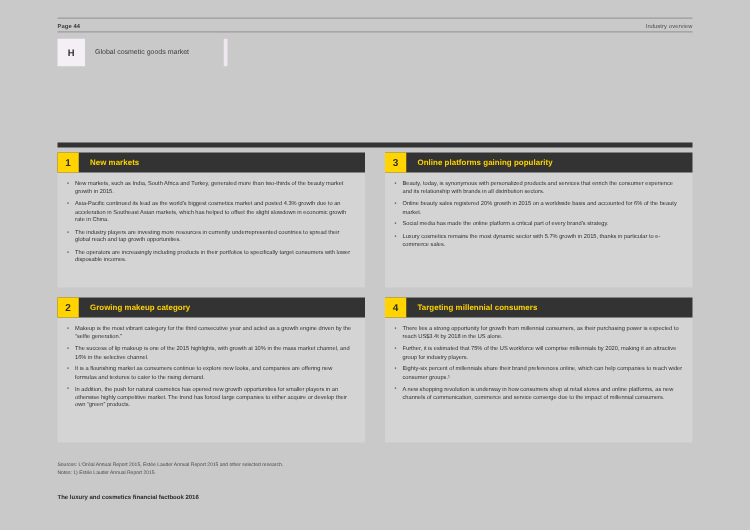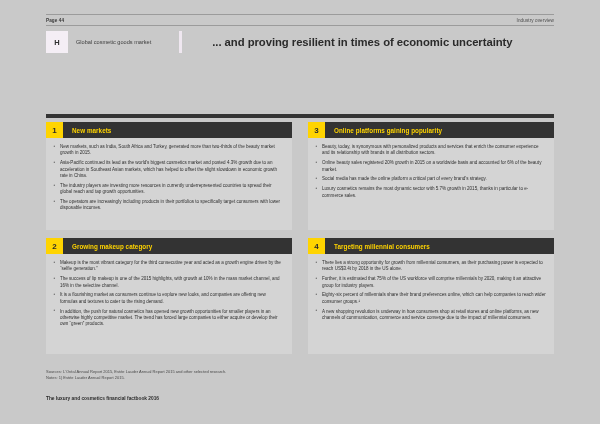--- a/index.html
+++ b/index.html
@@ -204,21 +204,20 @@
 
   <div class="page-header">
     <span class="page-number">Page 44</span>
     <span class="section-name">Industry overview</span>
   </div>
 
   <div class="title-row">
     <div class="chapter-badge">H</div>
     <div class="chapter-label">Global cosmetic goods market</div>
     <div class="title-sep"></div>
-    <div class="main-title">... and proving resilient in times of economic uncertainty</div>
   </div>
 
   <div class="top-rule"></div>
 
   <div class="grid">
 
     <div class="card card-1">
       <div class="card-header">
         <div class="card-num">1</div>
         <div class="card-title">New markets</div>

